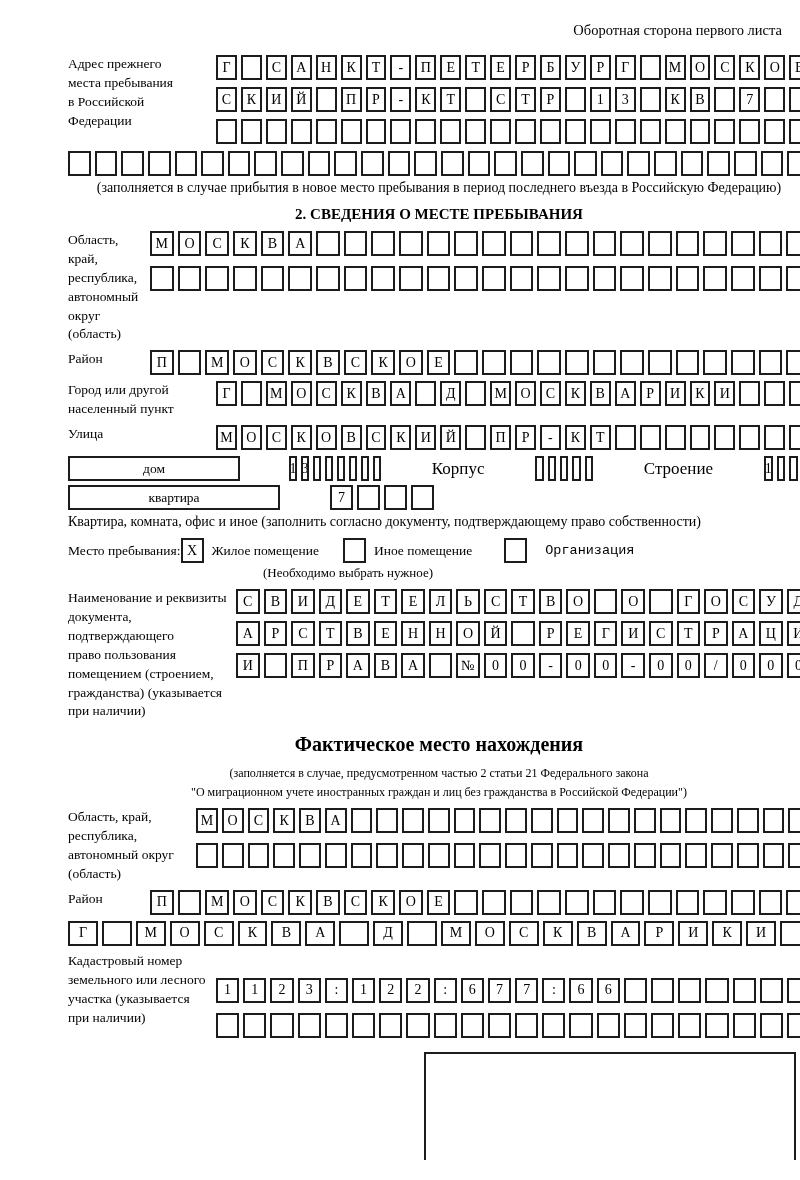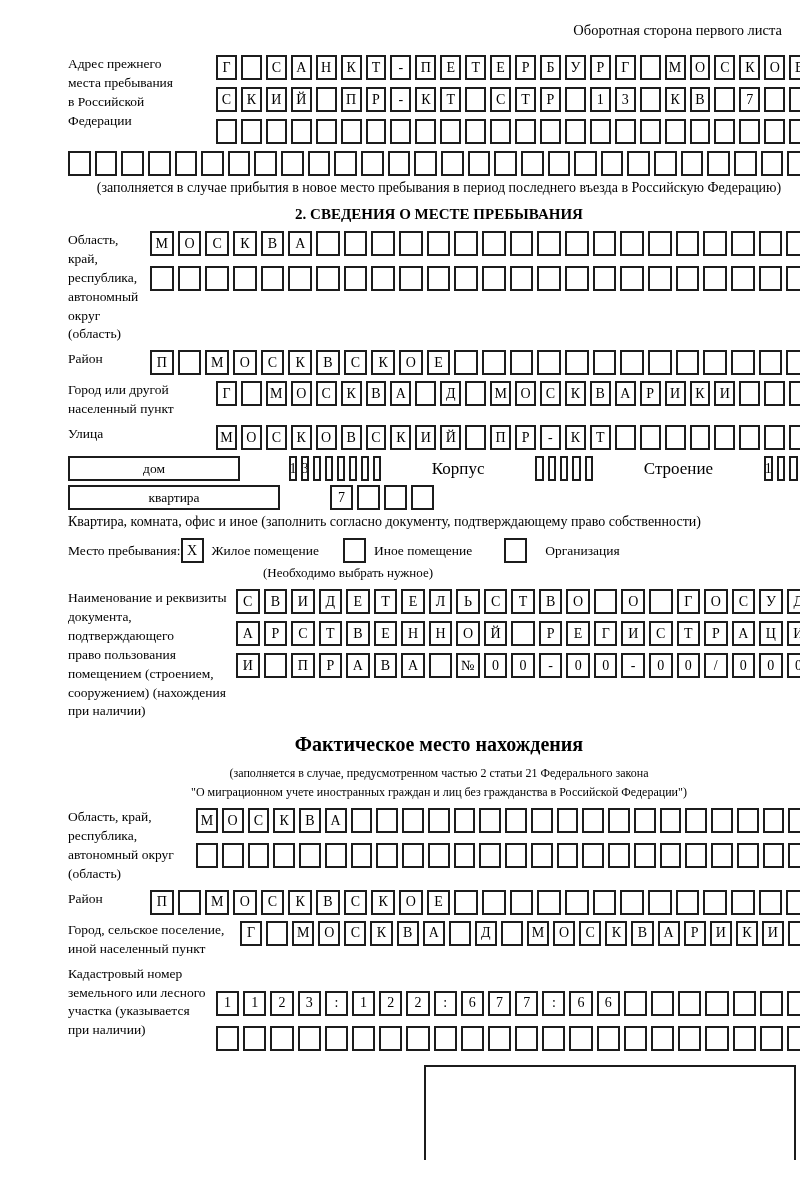--- a/index.html
+++ b/index.html
@@ -365,30 +365,30 @@
   </div>
   <div class="caption">Квартира, комната, офис и иное (заполнить согласно документу, подтверждающему право собственности)</div>
 
   <div class="stay-row">
     <span class="lead">Место пребывания:</span>
     <span class="checkbox">X</span>
     <span class="opt-label">Жилое помещение</span>
     <span class="checkbox" style="margin-left:14px;"></span>
     <span class="opt-label">Иное помещение</span>
     <span class="checkbox" style="margin-left:22px;"></span>
-    <span class="opt-label" style="padding-left:18px;">Организация</span>
+    <span class="opt-label" style="padding-left:18px;font-family:Liberation Mono, monospace;">Организация</span>
   </div>
   <div class="choose-note">(Необходимо выбрать нужное)</div>
 
   <div class="field">
     <div class="flabel w168">Наименование и реквизиты
 документа, подтверждающего
 право пользования
 помещением (строением,
-сооружением) (нахождения
+гражданства) (указывается
 при наличии)</div>
     <div class="rows">
       <div class="cells">
           <span class="cell">С</span>
           <span class="cell">В</span>
           <span class="cell">И</span>
           <span class="cell">Д</span>
           <span class="cell">Е</span>
           <span class="cell">Т</span>
           <span class="cell">Е</span>
@@ -547,22 +547,20 @@
           <span class="cell"></span>
           <span class="cell"></span>
           <span class="cell"></span>
           <span class="cell"></span>
           <span class="cell"></span>
         </div>
       </div>
   </div>
 
   <div class="field">
-    <div class="flabel" style="width:172px;">Город, сельское поселение,
-иной населенный пункт</div>
     <div class="rows">
         <div class="cells">
           <span class="cell">Г</span>
           <span class="cell"></span>
           <span class="cell">М</span>
           <span class="cell">О</span>
           <span class="cell">С</span>
           <span class="cell">К</span>
           <span class="cell">В</span>
           <span class="cell">А</span>

